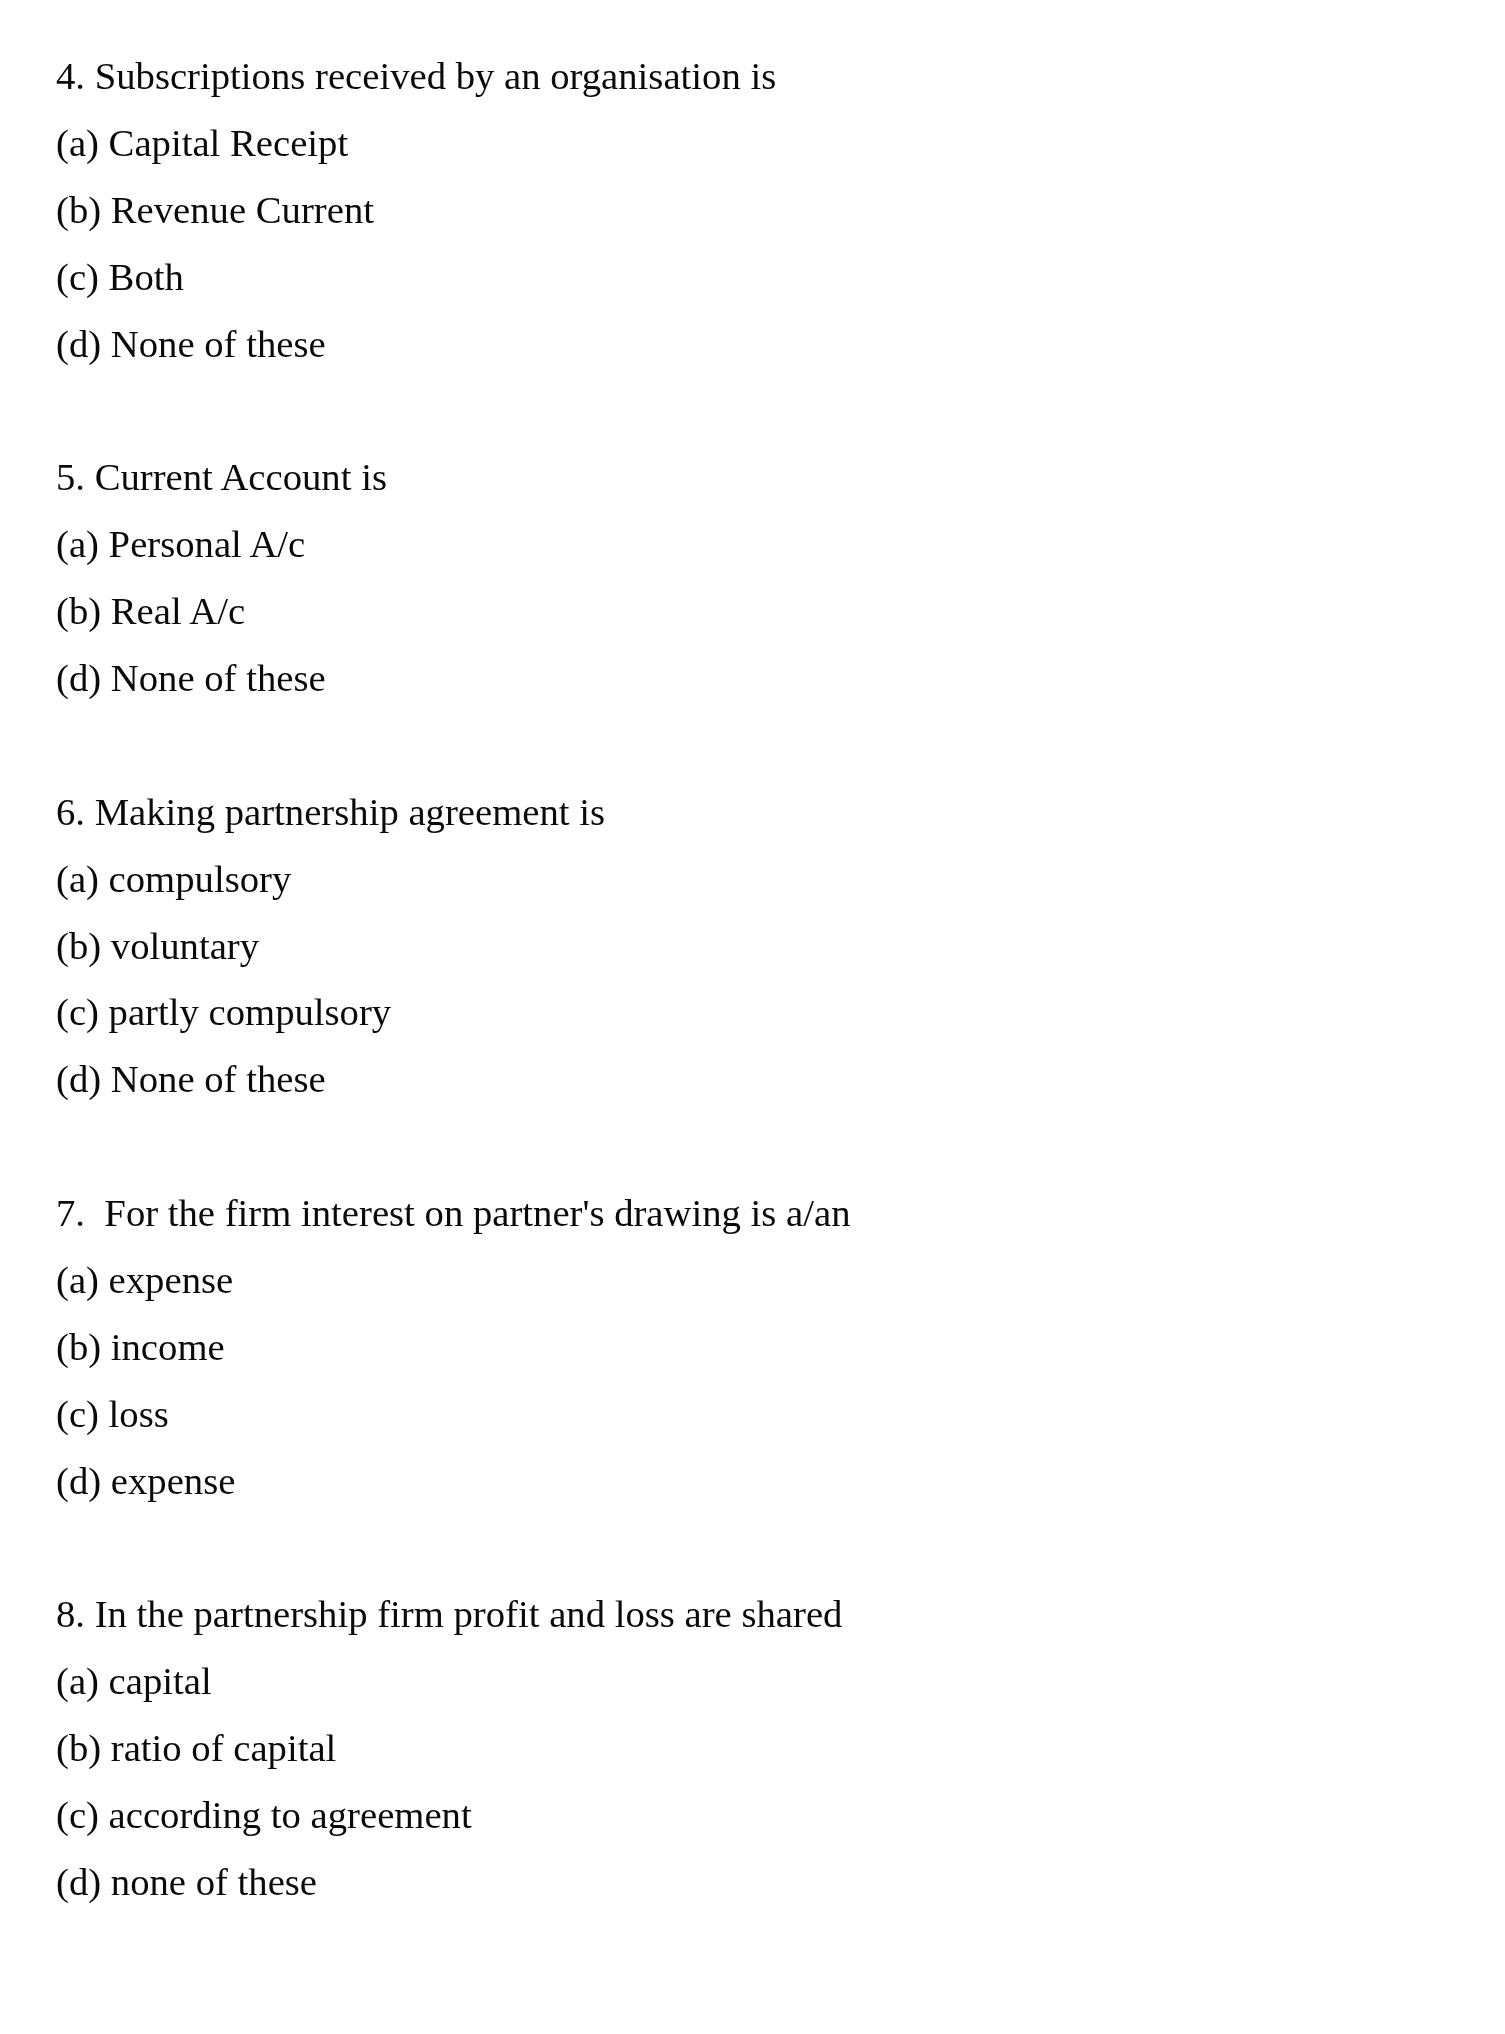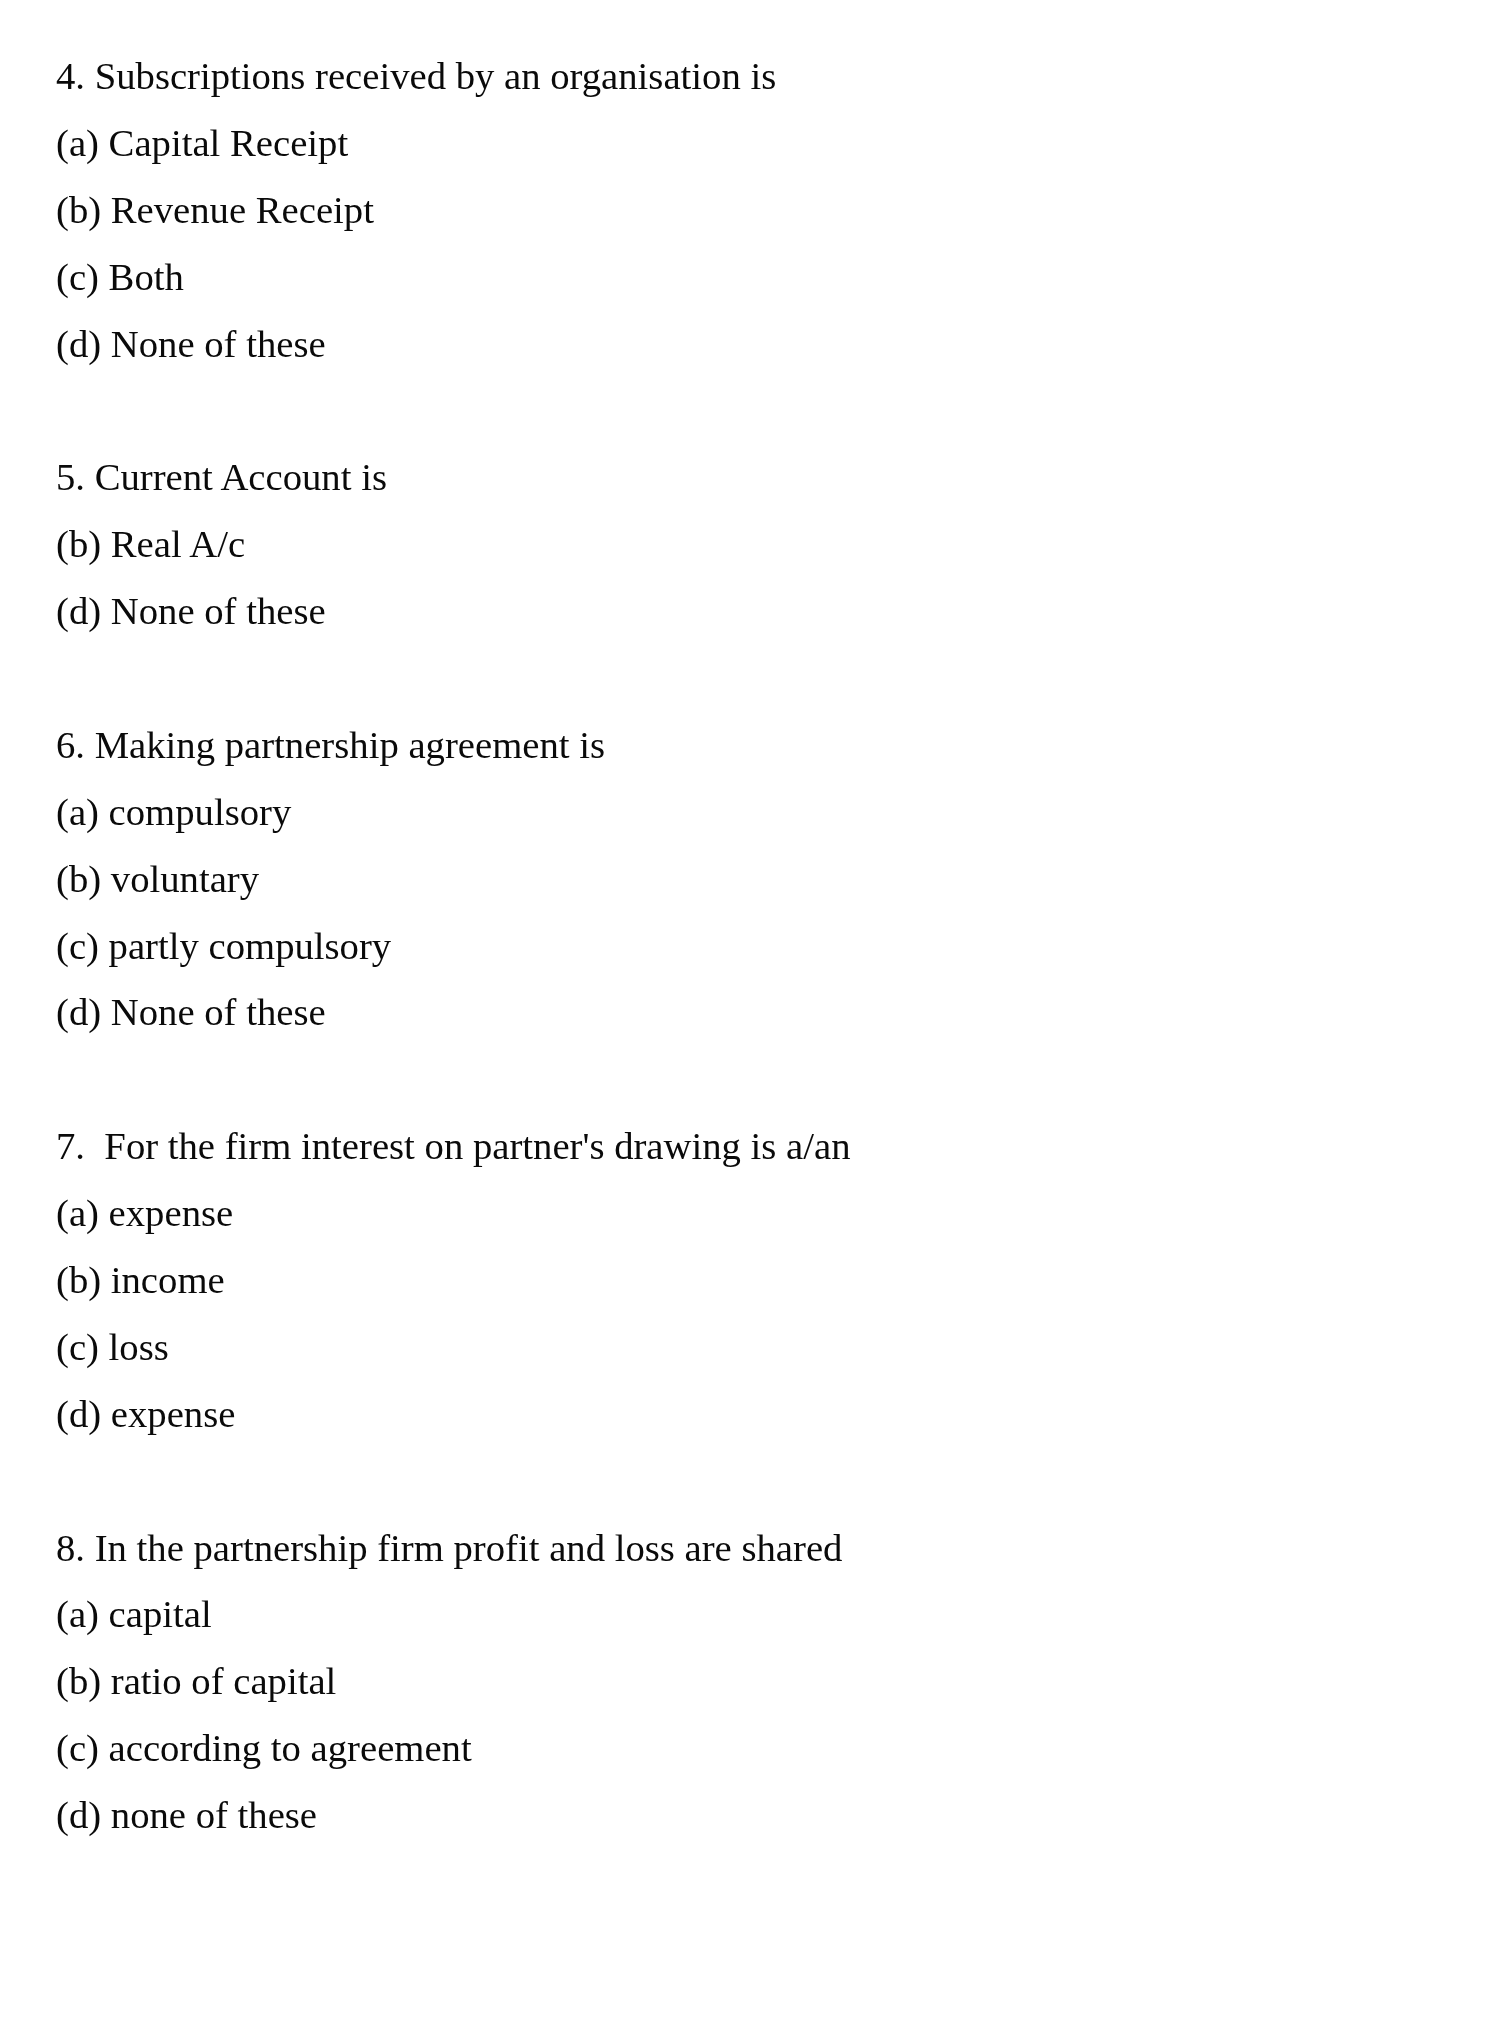--- a/index.html
+++ b/index.html
@@ -43,27 +43,28 @@
   </style>
 </head>
 <body>
 
 <div class="page">
   <div class="content">
 
     <div class="question">
       <span class="line">4. Subscriptions received by an organisation is</span>
       <span class="line">(a) Capital Receipt</span>
-      <span class="line">(b) Revenue Receipt</span>
+      <span class="line">(b) Revenue Current</span>
       <span class="line">(c) Both</span>
       <span class="line">(d) None of these</span>
     </div>
 
     <div class="question">
       <span class="line">5. Current Account is</span>
+      <span class="line">(a) Personal A/c</span>
       <span class="line">(b) Real A/c</span>
       <span class="line">(d) None of these</span>
     </div>
 
     <div class="question">
       <span class="line">6. Making partnership agreement is</span>
       <span class="line">(a) compulsory</span>
       <span class="line">(b) voluntary</span>
       <span class="line">(c) partly compulsory</span>
       <span class="line">(d) None of these</span>

